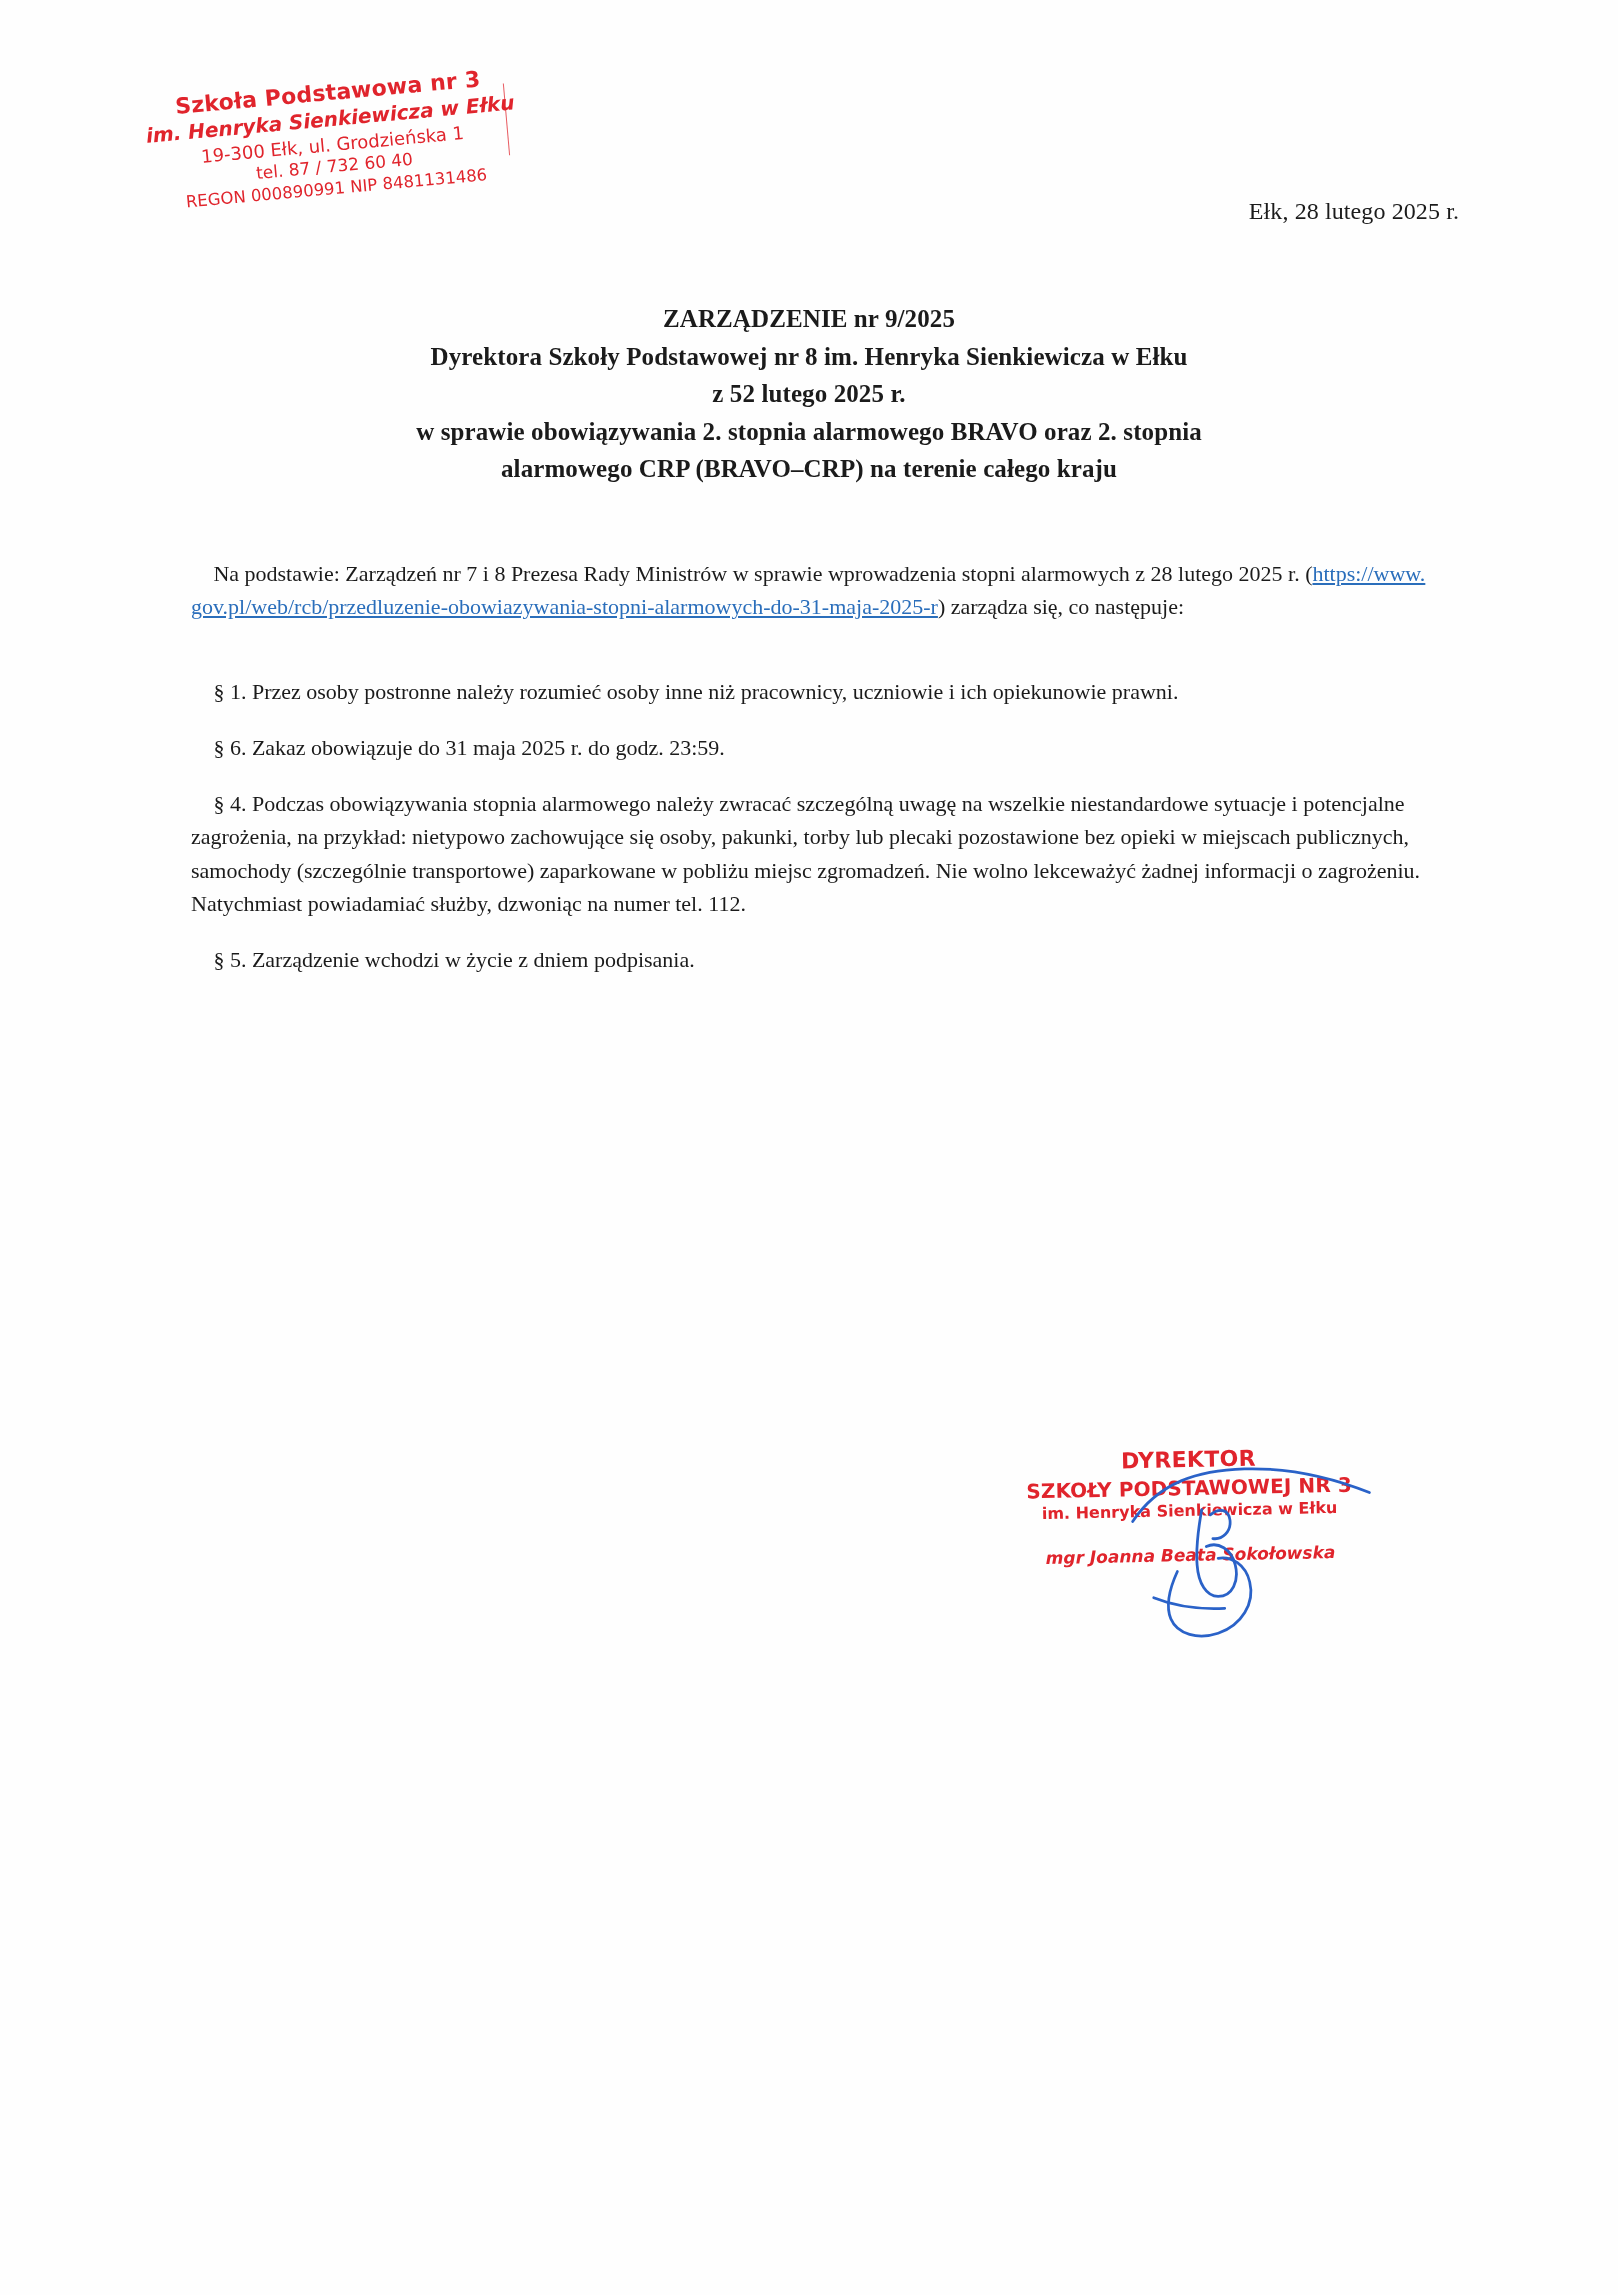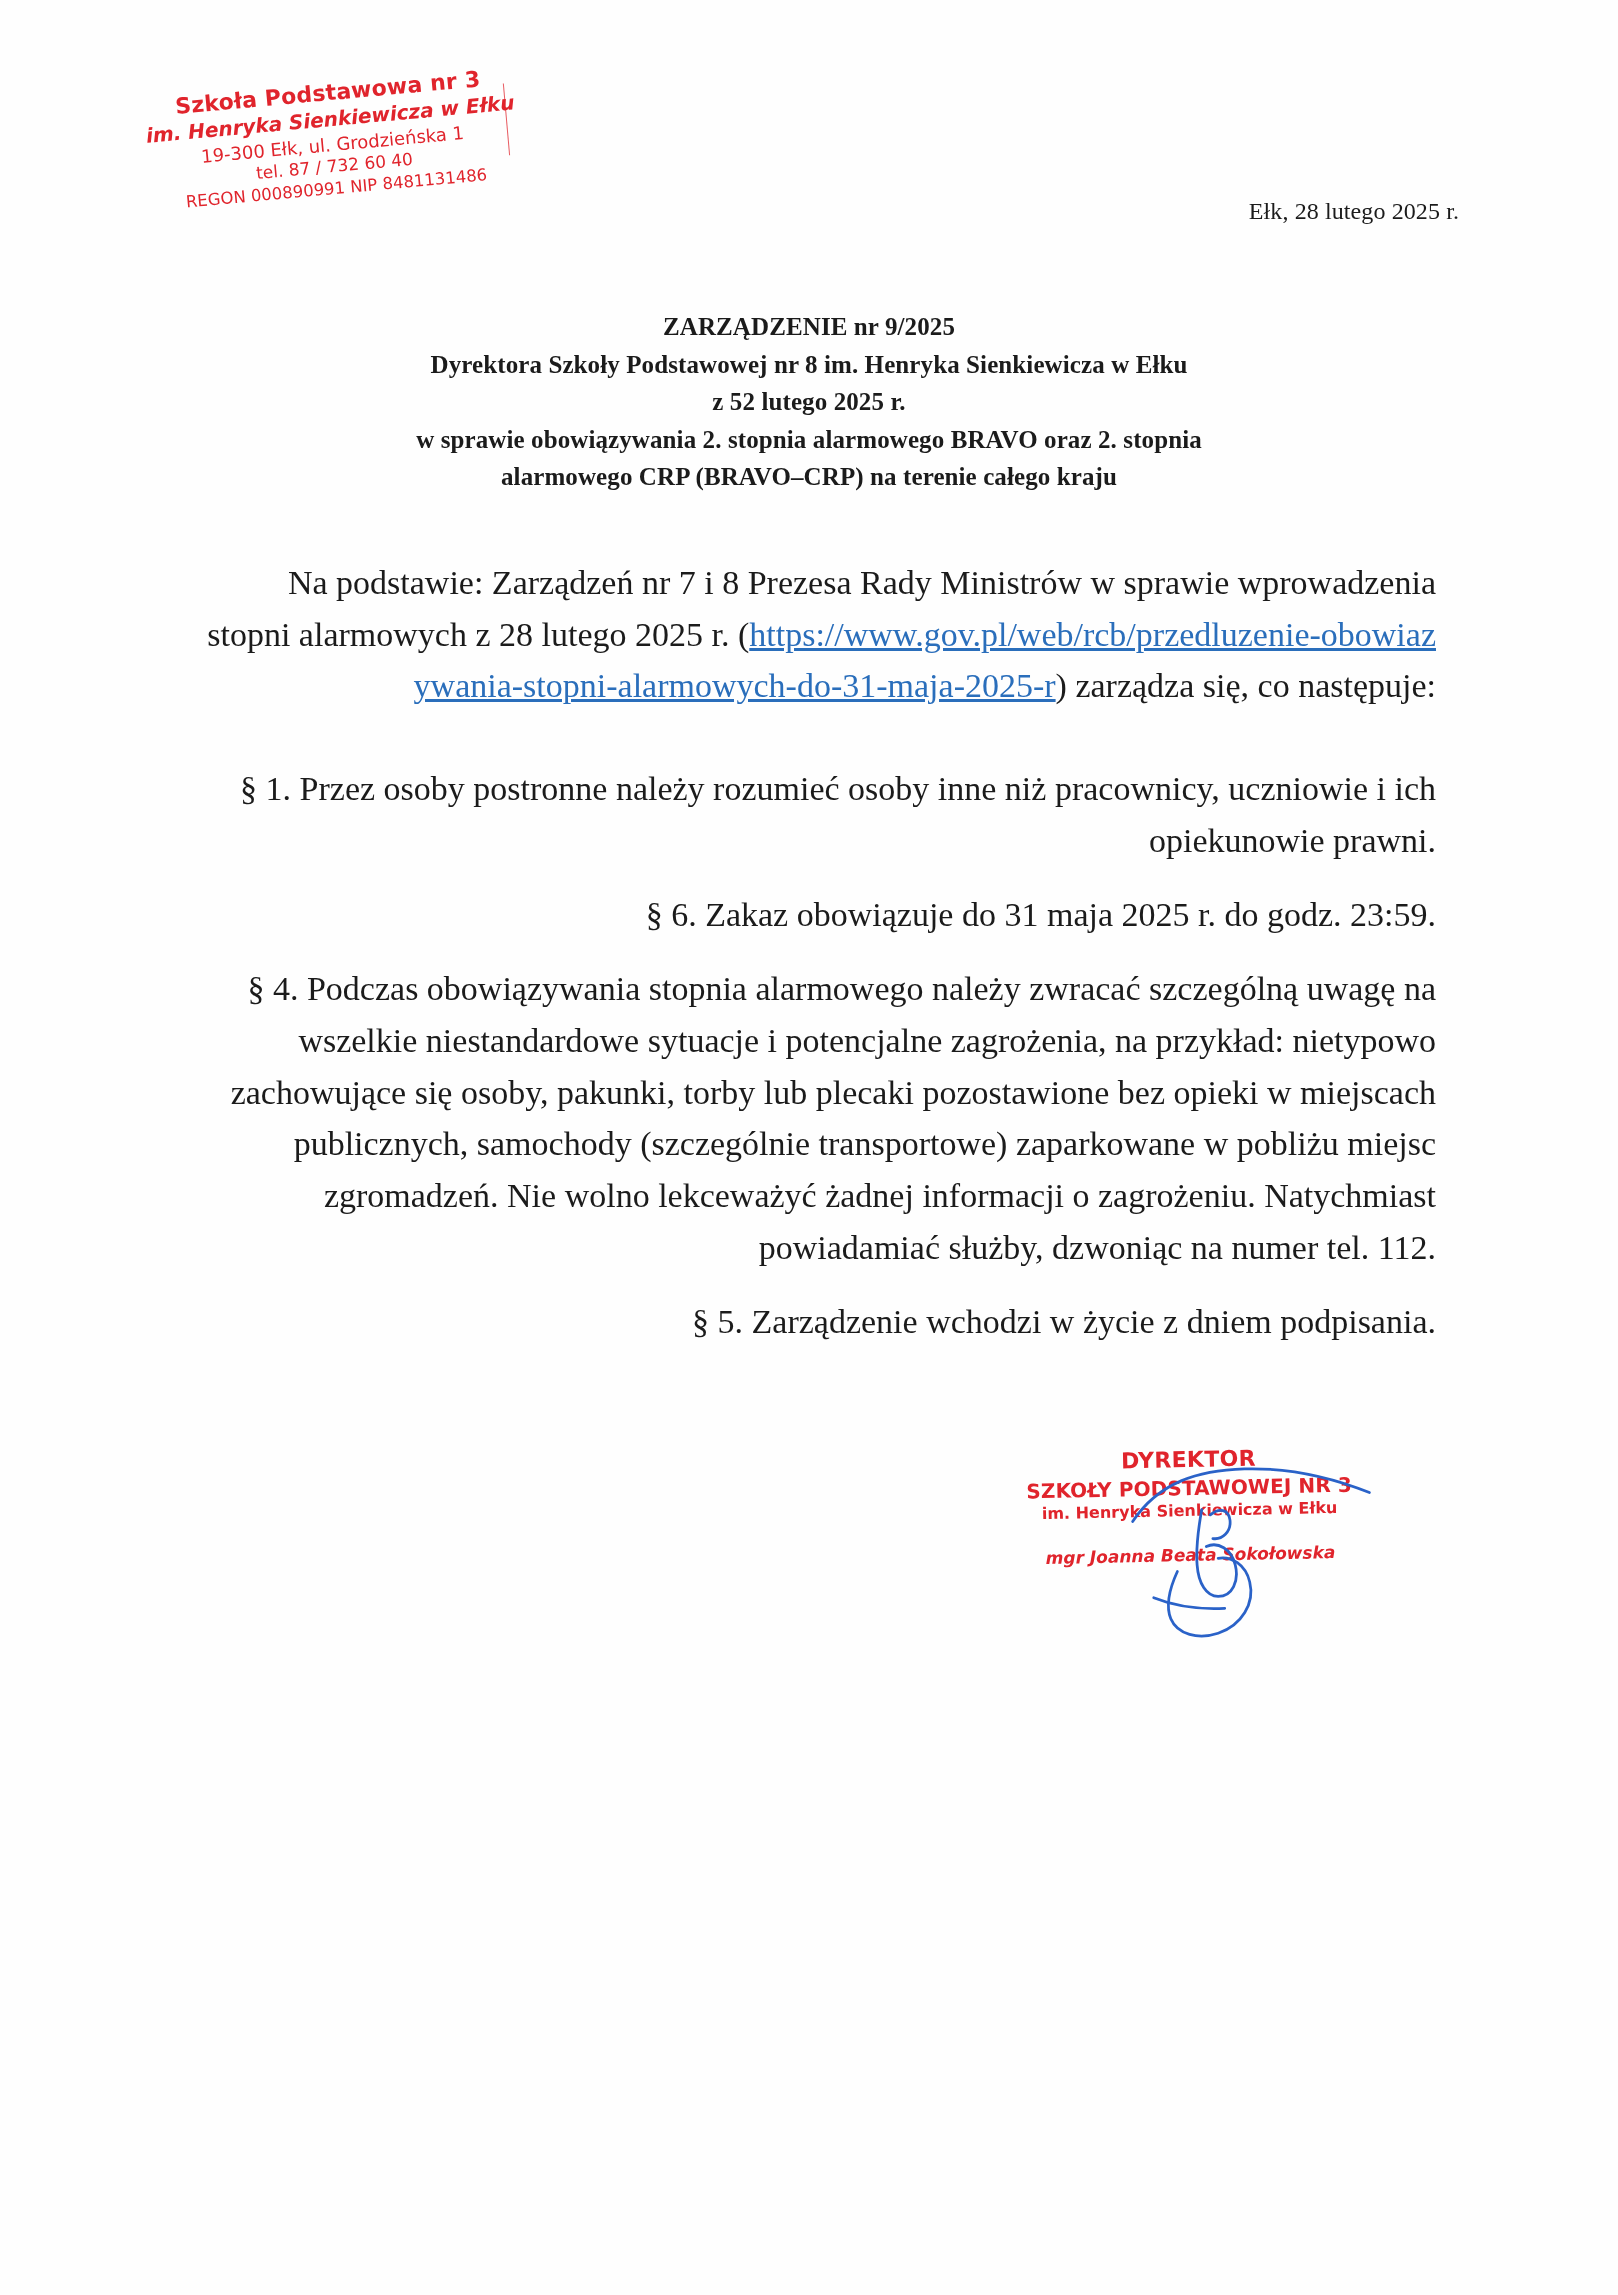--- a/index.html
+++ b/index.html
@@ -60,39 +60,38 @@
     top: 198px;
     font-size: 24px;
     letter-spacing: 0.1px;
   }
 
   
   .title {
     position: absolute;
     left: 50%;
     transform: translateX(-50%);
-    top: 308px;
+    top: 300px;
     width: 1239px;
     text-align: center;
     font-weight: bold;
     font-size: 25px;
     line-height: 1.5;
     letter-spacing: 0.1px;
   }
   .title .t-line { display: block; }
 
   
   .body-block {
     position: absolute;
     left: 191px;
     top: 557px;
     width: 1245px;
-    font-size: 34px;
+    font-size: 22px;
     line-height: 1.52;
-    text-align: right;
   }
   .para { margin: 0 0 22.4px 0; text-indent: 0; }
   .para.indent { text-indent: 22.4px; }
   .link {
     color: #2a6ebb;
     text-decoration: underline;
     word-break: break-all;
   }
   .b { font-weight: normal; }
   .spacer-lg { height: 29px; }

